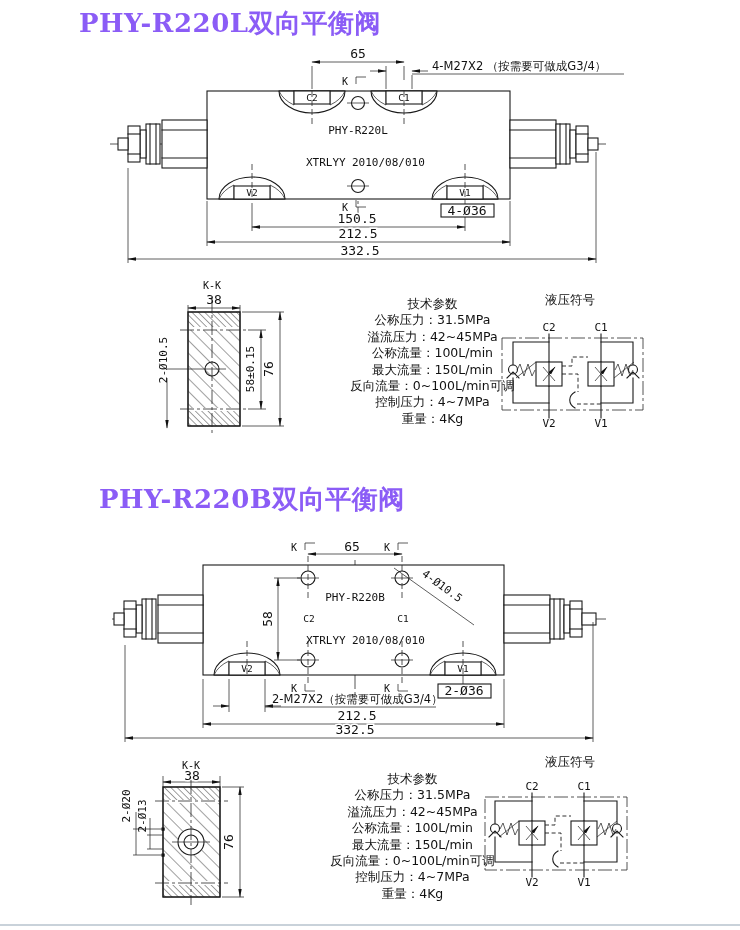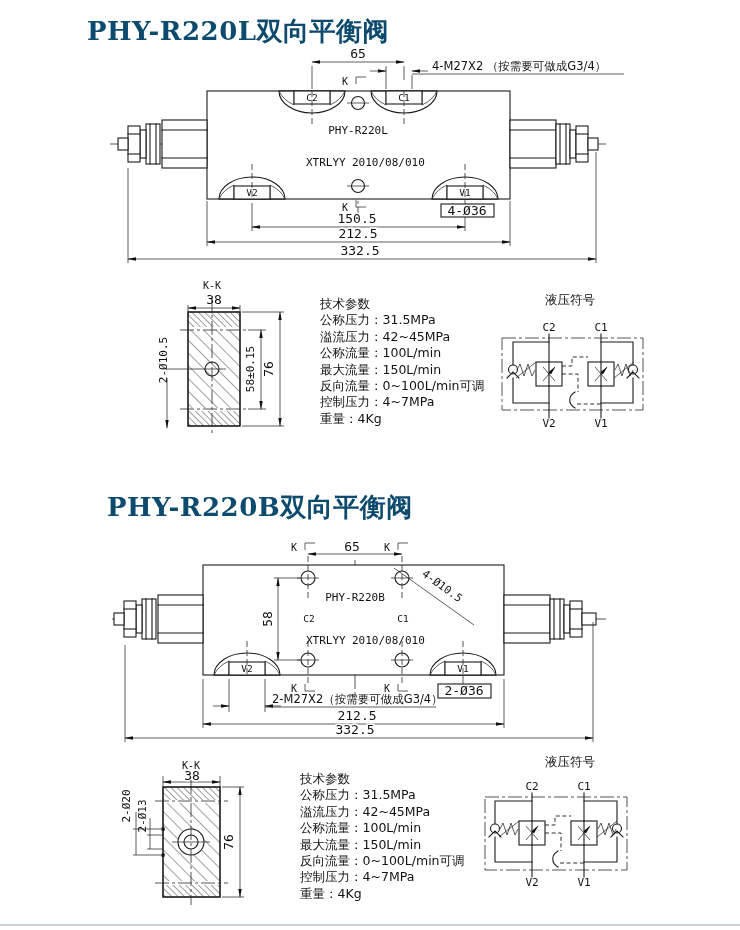--- a/index.html
+++ b/index.html
@@ -1,21 +1,21 @@
 <!DOCTYPE html>
 <html><head>
 <meta charset="utf-8">
 <style>
   html,body{margin:0;padding:0;background:#fff;}
   body{width:740px;height:930px;position:relative;font-family:"DejaVu Sans",sans-serif;overflow:hidden;}
-  .title{position:absolute;margin:12px;font-family:"DejaVu Serif","Liberation Serif",serif;
-         font-weight:700;font-size:26px;color:#0c4a6e;letter-spacing:0.5px;white-space:nowrap;}
+  .title{position:absolute;margin:4px;font-family:"DejaVu Serif","Liberation Serif",serif;
+         font-weight:700;font-size:26px;color:#8b5cf6;letter-spacing:0.5px;white-space:nowrap;}
   #title1{left:75px;top:2px;}
   #title2{left:95px;top:478px;}
-  .params{position:absolute;width:225px;font-size:12.5px;color:#111;line-height:16.4px;white-space:nowrap;}
+  .params{position:absolute;width:225px;font-size:12.5px;color:#111;line-height:16.4px;white-space:nowrap;text-align:center;}
   #params1{left:320px;top:296px;}
   #params2{left:300px;top:771px;}
   .footer-line{position:absolute;left:0;top:924px;width:740px;height:0;border-top:2px solid #c9d2da;}
   svg{position:absolute;left:0;top:0;}
   .ln{stroke:#1a1a1a;stroke-width:1.1;fill:none;stroke-linecap:square;}
   .thin{stroke:#2a2a2a;stroke-width:0.75;fill:none;}
   .cl{stroke:#2a2a2a;stroke-width:0.8;fill:none;stroke-dasharray:14 3 3 3;}
   .dsh{stroke:#2a2a2a;stroke-width:0.8;fill:none;stroke-dasharray:6 3;}
   .pilot{stroke:#1a1a1a;stroke-width:0.9;fill:none;stroke-dasharray:4 2.6;}
   .wh{fill:#fff;}

